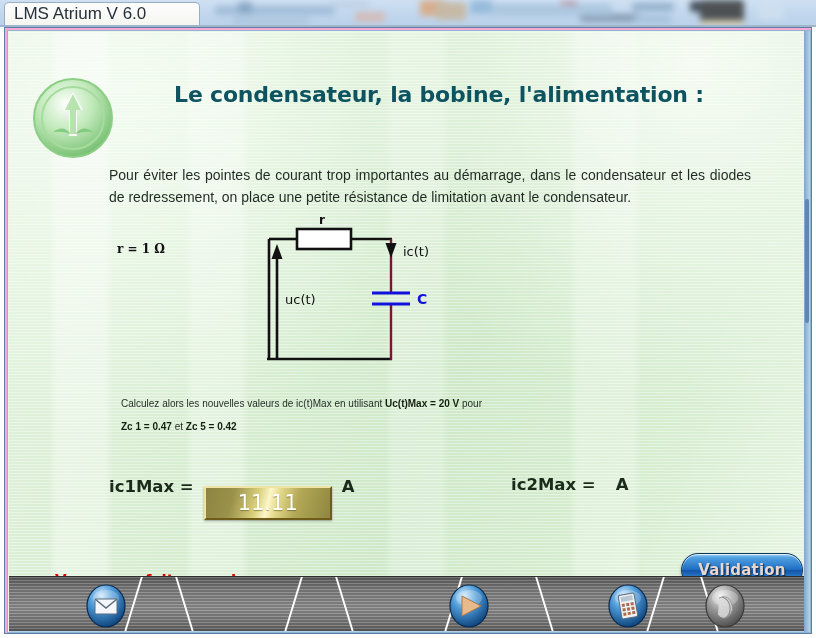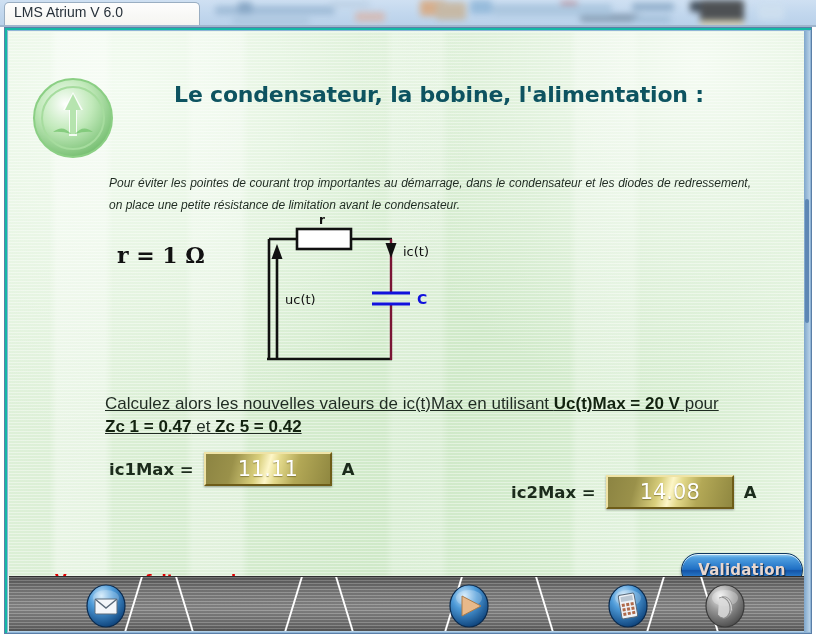--- a/index.html
+++ b/index.html
@@ -25,33 +25,33 @@
   }
   .blurblob { position: absolute; border-radius: 3px; }
   #tab-active {
     position: absolute; left: 4px; top: 2px; width: 196px; height: 25px;
     background: linear-gradient(180deg,#fdfdfd 0%, #f4f4f0 100%);
     border: 1px solid #9aaec2; border-bottom: none;
     border-radius: 5px 5px 0 0;
   }
   #tab-title {
     position: absolute; left: 14px; top: 4px;
-    font-size: 14px; color: #27313a; white-space: nowrap;
+    font-size: 17px; color: #27313a; white-space: nowrap;
   }
   #chrome-bottom-edge {
     position: absolute; left:0; bottom:0; width: 816px; height: 2px;
     background: #9fb6cd;
   }
 
   
   #app-window {
     position: absolute; left: 4px; top: 27px;
     width: 808px; height: 607px;
     border: 1px solid #5b7fa8;
-    background: #14b8a6;
+    background: #f9a8d4;
     overflow: hidden;
   }
   #app-inner-border {
     position: absolute; left: 2px; top: 2px;
     width: 804px; height: 603px;
     border: 1px solid #8fb4d6;
     overflow: hidden;
     background: #eaf6ea;
   }
 
@@ -93,40 +93,39 @@
     position: absolute; left: 120px; top: 48px; width: 620px;
     text-align: center;
     color: #0d5360;
     font-size: 22px; font-weight: bold; line-height: 30px;
     font-family: "DejaVu Sans", "Liberation Sans", sans-serif;
     letter-spacing: -.2px;
   }
 
   
   #intro-text {
-    position: absolute; left: 100px; top: 140px; width: 642px;
-    color: #1f2b22; font-size: 12px; line-height: 22px;
+    position: absolute; left: 100px; top: 132px; width: 642px;
+    color: #1f2b22; font-size: 14px; line-height: 22px;
     text-align: justify;
-    font-style: italic;
   }
 
   
   #r-value {
     position: absolute; left: 108px; top: 210px;
     font-family: "DejaVu Serif", "Liberation Serif", serif;
-    font-weight: bold; font-size: 22px; color: #111;
+    font-weight: bold; font-size: 12px; color: #111;
   }
 
   
   #circuit { position: absolute; left: 150px; top: 182px; }
 
   
   #question-text {
-    position: absolute; left: 96px; top: 360px; width: 660px;
-    color: #1f2b22; font-size: 17px; line-height: 23px; text-decoration: underline;
+    position: absolute; left: 112px; top: 360px; width: 660px;
+    color: #1f2b22; font-size: 10px; line-height: 23px;
   }
   #question-text b { color:#12220f; }
 
   
   .answer-row { position: absolute; display: flex; align-items: center; }
   #answer-row-1 { left: 100px; top: 420px; }
   #answer-row-2 { left: 502px; top: 443px; }
   .answer-label {
     font-size: 16.5px; font-weight: bold; color: #1b2b1b;
     font-family: "DejaVu Sans", "Liberation Sans", sans-serif;
@@ -144,20 +143,21 @@
         #d9cf7c 41%, #fdf6c8 50%, #e4da8c 57%,
         #b3a856 72%, #8f8740 100%);
     box-shadow: 0 1px 2px rgba(0,0,0,.35);
     color: #ffffff;
     font-size: 21px;
     font-family: "DejaVu Sans", "Liberation Sans", sans-serif;
     text-align: center;
     line-height: 30px;
     text-shadow: 0 1px 1px rgba(90,80,20,.55);
     cursor: text;
+    margin-top: 34px;
   }
   .answer-unit {
     font-size: 16.5px; font-weight: bold; color: #1b2b1b;
     font-family: "DejaVu Sans", "Liberation Sans", sans-serif;
     margin-left: 10px;
   }
 
   
   #error-message {
     position: absolute; left: 46px; top: 540px;
@@ -317,21 +317,20 @@
       </div>
 
       <div class="answer-row" id="answer-row-1">
         <span class="answer-label">ic1Max =</span>
         <div class="answer-field">11.11</div>
         <span class="answer-unit">A</span>
       </div>
 
       <div class="answer-row" id="answer-row-2">
         <span class="answer-label">ic2Max =</span>
-        <div class="answer-field">14.08</div>
         <span class="answer-unit">A</span>
       </div>
 
       <div id="error-message">Vous avez fait au moins une erreur.</div>
 
       <div id="validation-button">
         <div id="validation-label">Validation</div>
       </div>
 
     </div>

